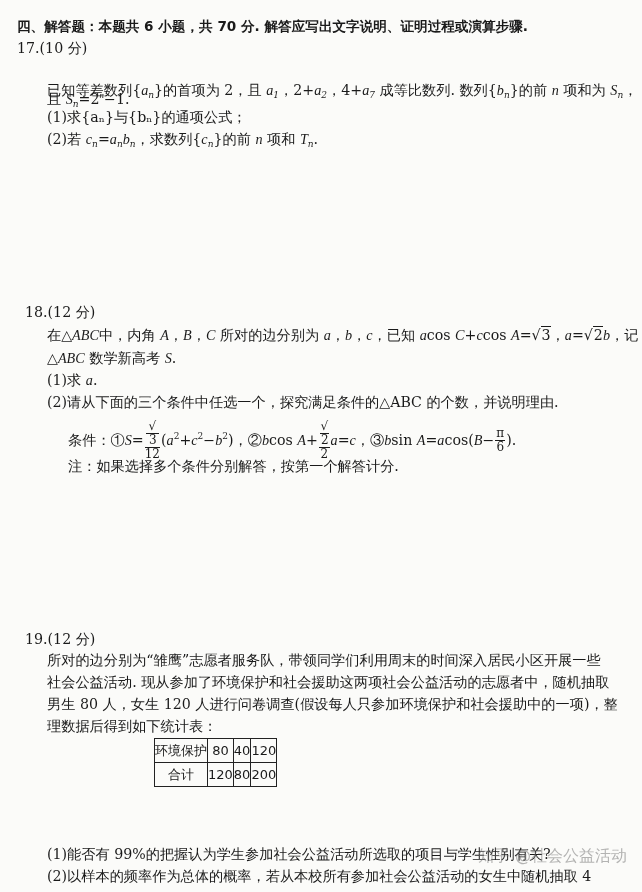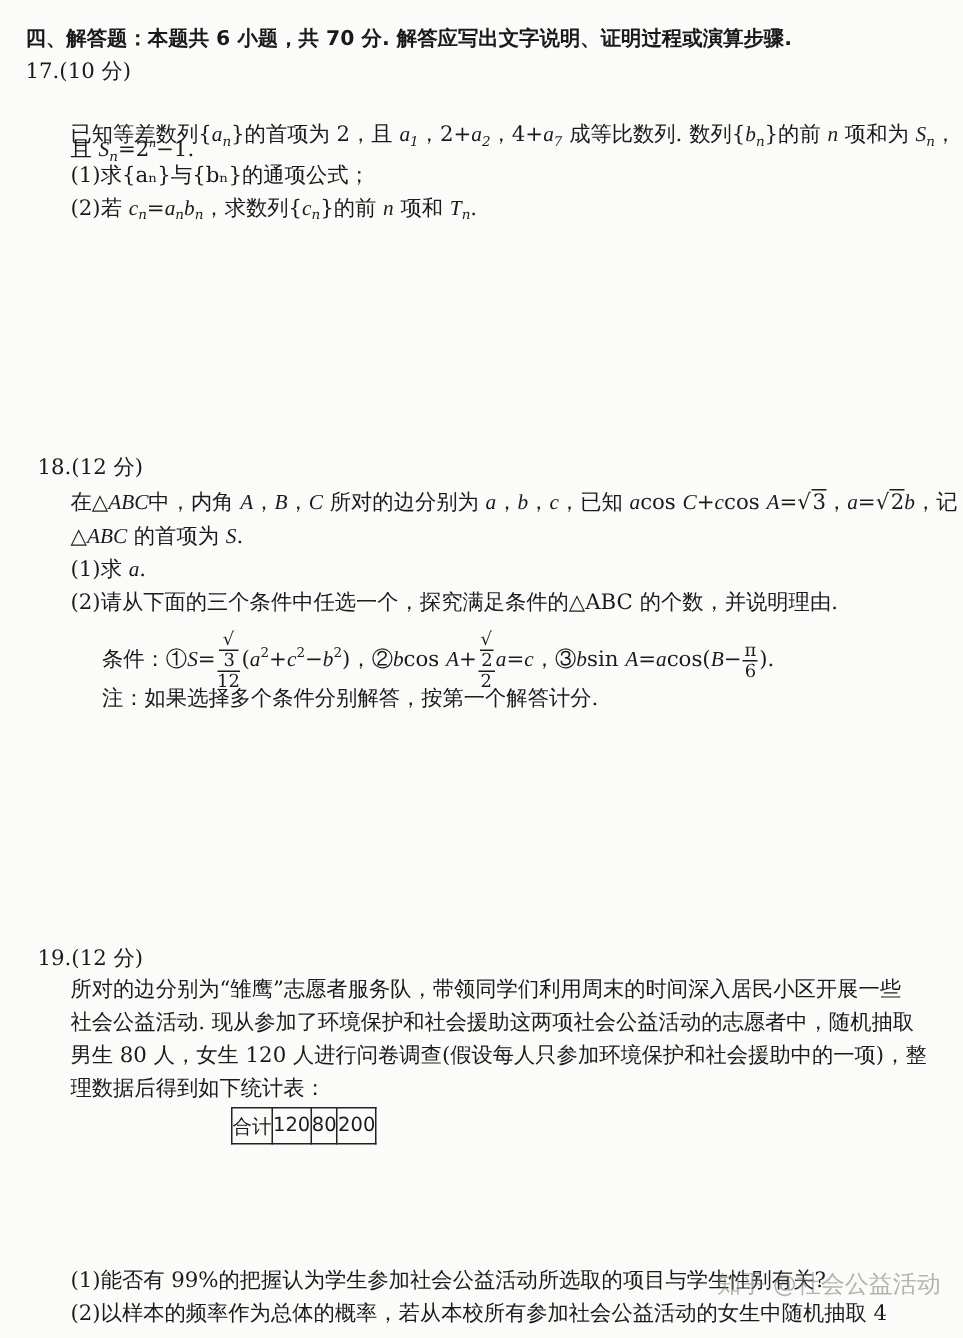--- a/index.html
+++ b/index.html
@@ -38,34 +38,40 @@
 <div class="ln hdr">四、解答题：本题共 6 小题，共 70 分. 解答应写出文字说明、证明过程或演算步骤.</div>
 
 <div class="ln qno" style="top:38px"><span>17.</span><span>(10 分)</span></div>
 <div class="ln ind" style="top:80px"><span>已知等差数列{</span><i>a</i><sub>n</sub><span>}的首项为 2，且 </span><i>a</i><sub>1</sub>，2+<i>a</i><sub>2</sub>，4+<i>a</i><sub>7</sub> <span>成等比数列. 数列{</span><i>b</i><sub>n</sub><span>}的前 </span><i>n</i><span> 项和为 </span><i>S</i><sub>n</sub>，</div>
 <div class="ln ind" style="top:85px"><span>且 </span><i>S</i><sub>n</sub><span>=2</span><sup><i>n</i></sup><span>−1.</span></div>
 <div class="ln ind" style="top:107px">(1)求{aₙ}与{bₙ}的通项公式；</div>
 <div class="ln ind" style="top:129px"><span>(2)若 </span><i>c</i><sub>n</sub>=<i>a</i><sub>n</sub><i>b</i><sub>n</sub><span>，求数列{</span><i>c</i><sub>n</sub><span>}的前 </span><i>n</i><span> 项和 </span><i>T</i><sub>n</sub>.</div>
 
 <div class="ln qno" style="top:302px;left:25px"><span>18.</span><span>(12 分)</span></div>
 <div class="ln ind" style="top:325px"><span>在△</span><i>ABC</i><span>中，内角 </span><i>A</i>，<i>B</i>，<i>C</i><span> 所对的边分别为 </span><i>a</i>，<i>b</i>，<i>c</i><span>，已知 </span><i>a</i>cos <i>C</i>+<i>c</i>cos <i>A</i>=√<span class="sqrt">3</span>，<i>a</i>=√<span class="sqrt">2</span><i>b</i><span>，记</span></div>
-<div class="ln ind" style="top:348px"><span>△</span><i>ABC</i><span> 的首项为 </span><i>S</i>.</div>
+<div class="ln ind" style="top:348px"><span>△</span><i>ABC</i><span> 数学新高考 </span><i>S</i>.</div>
 <div class="ln ind" style="top:370px"><span>(1)求 </span><i>a</i>.</div>
 <div class="ln ind" style="top:392px">(2)请从下面的三个条件中任选一个，探究满足条件的△ABC 的个数，并说明理由.</div>
 <div class="ln ind2" style="top:420px;line-height:28px"><span>条件：</span>①<i>S</i>=<span class="frac"><span class="num">√<span class="sqrt">3</span></span><span>12</span></span>(<i>a</i><sup>2</sup>+<i>c</i><sup>2</sup>−<i>b</i><sup>2</sup>)，②<i>b</i>cos <i>A</i>+<span class="frac"><span class="num">√<span class="sqrt">2</span></span><span>2</span></span><i>a</i>=<i>c</i>，③<i>b</i>sin <i>A</i>=<i>a</i>cos(<i>B</i>−<span class="frac"><span class="num">π</span><span>6</span></span>).</div>
 <div class="ln ind2" style="top:456px">注：如果选择多个条件分别解答，按第一个解答计分.</div>
 
 <div class="ln qno" style="top:629px;left:25px"><span>19.</span><span>(12 分)</span></div>
 <div class="ln ind" style="top:650px">所对的边分别为“雏鹰”志愿者服务队，带领同学们利用周末的时间深入居民小区开展一些</div>
 <div class="ln ind" style="top:672px">社会公益活动. 现从参加了环境保护和社会援助这两项社会公益活动的志愿者中，随机抽取</div>
 <div class="ln ind" style="top:694px">男生 80 人，女生 120 人进行问卷调查(假设每人只参加环境保护和社会援助中的一项)，整</div>
 <div class="ln ind" style="top:716px">理数据后得到如下统计表：</div>
 
 <table class="stat">
   <tbody>
+  <tr>
+    <td>环境保护</td>
+    <td>80</td>
+    <td>40</td>
+    <td>120</td>
+  </tr>
   <tr>
     <td>合计</td>
     <td>120</td>
     <td>80</td>
     <td>200</td>
   </tr>
 </tbody>
   </table>
 
 <div class="ln ind" style="top:844px">(1)能否有 99%的把握认为学生参加社会公益活动所选取的项目与学生性别有关?</div>

